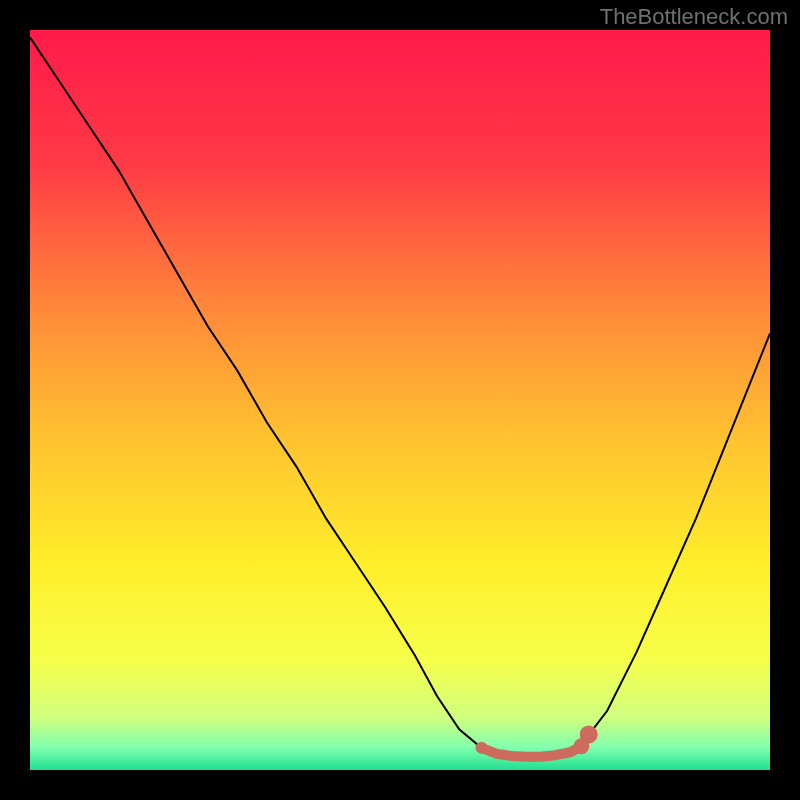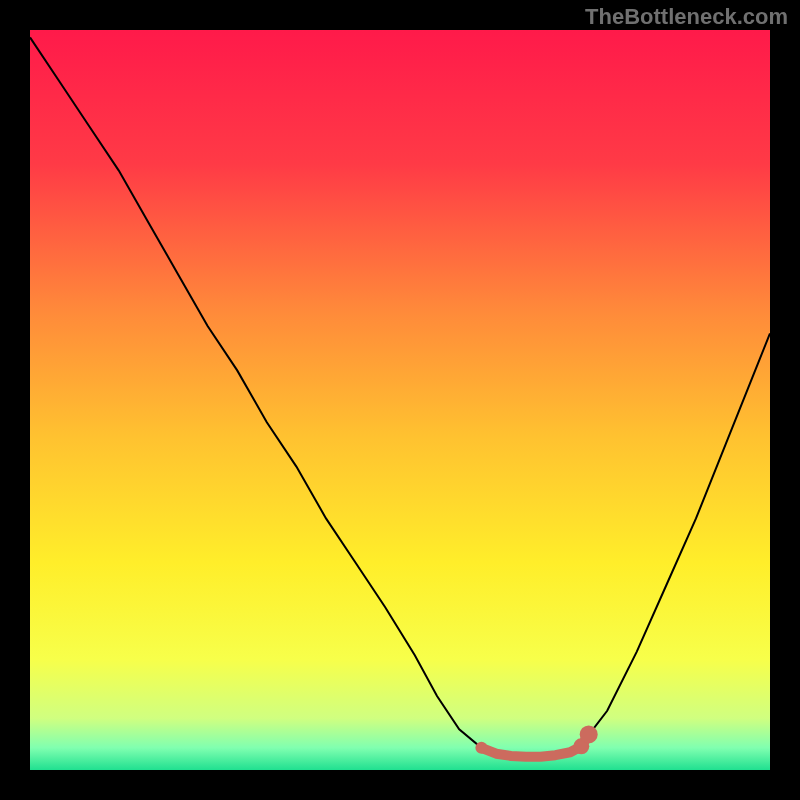--- a/index.html
+++ b/index.html
@@ -10,21 +10,21 @@
     position: relative;
     font-family: Arial, sans-serif;
     overflow: hidden;
   }
   .attribution {
     position: absolute;
     top: 4px;
     right: 12px;
     color: #707070;
     font-size: 22px;
-    font-weight: 700;
+    font-weight: 400;
     z-index: 10;
   }
   .plot-area {
     position: absolute;
     left: 30px;
     top: 30px;
     width: 740px;
     height: 740px;
   }
   .plot-area svg { display: block; }

